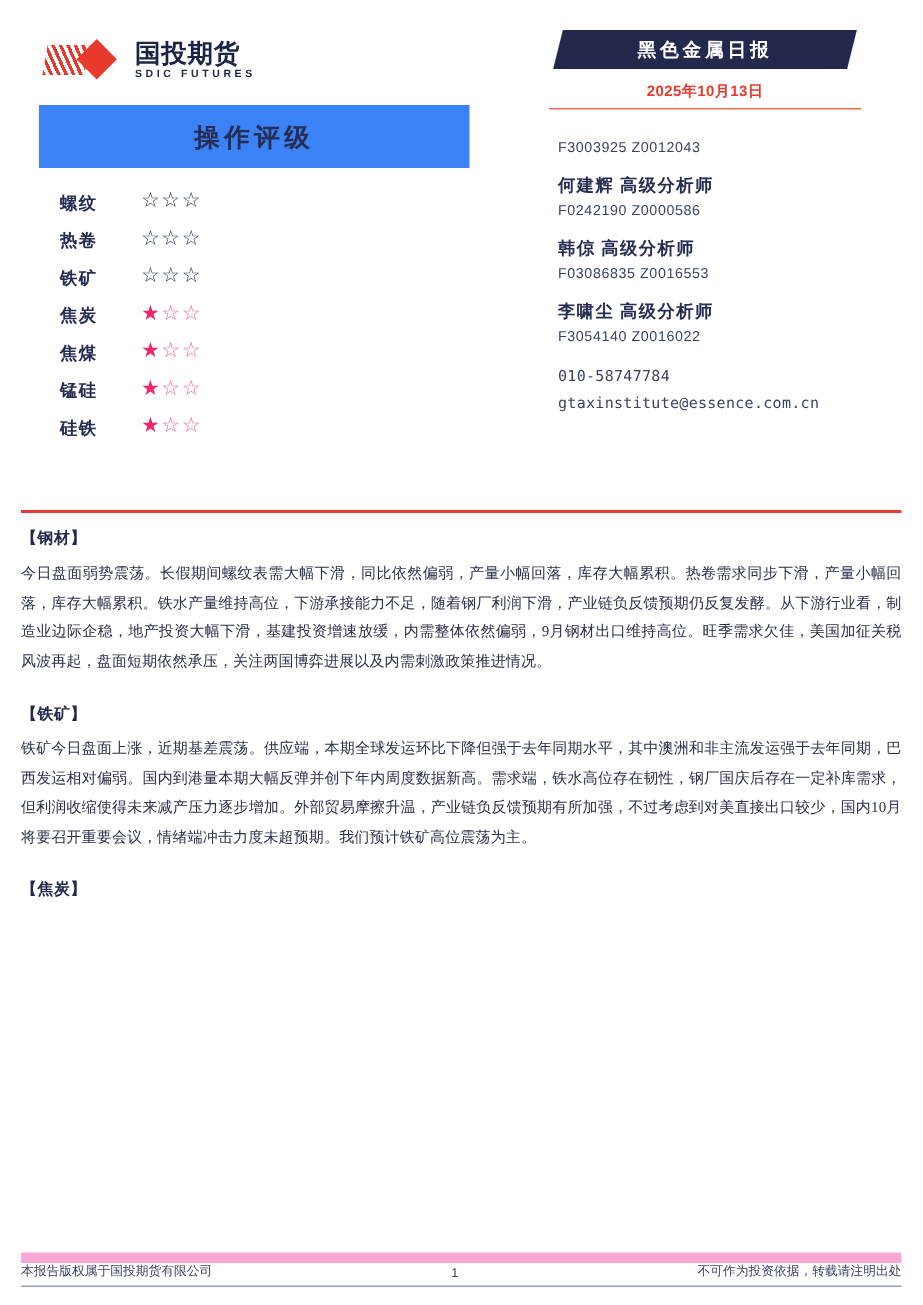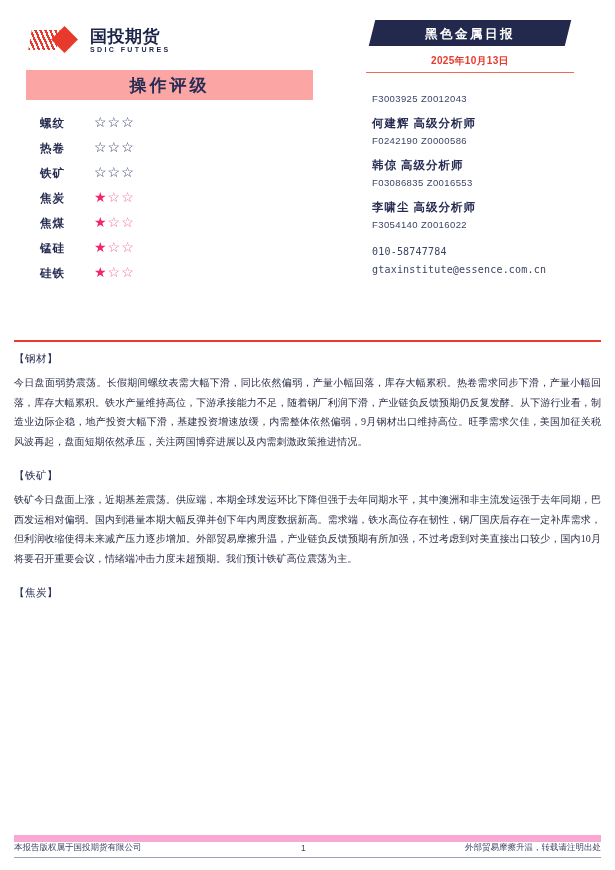--- a/index.html
+++ b/index.html
@@ -34,22 +34,22 @@
     font-family:"Liberation Sans", sans-serif;
     font-weight:bold; font-size:17px; letter-spacing:0.5px; color:#1b2347;
   }
   .logo-en {
     font-family:"Liberation Sans", sans-serif;
     font-weight:bold; font-size:7px; letter-spacing:2.4px; color:#1b2347; margin-top:1px;
   }
 
   
   .rating-head {
-    margin:14px 0 0 14px; width:287px; height:30px;
-    background:#fca5a5; display:flex; align-items:center; justify-content:center;
+    margin:14px 0 0 14px; width:287px; height:42px;
+    background:#3b82f6; display:flex; align-items:center; justify-content:center;
   }
   .rating-head-title {
     font-family:"Liberation Serif", serif;
     font-size:17px; font-weight:bold; color:#262c52; letter-spacing:3px;
   }
 
   
   .rating-list { margin:12px 0 0 0; }
   .rating-row { display:flex; align-items:center; height:22px; margin-bottom:3px; }
   .rating-name {
@@ -100,21 +100,21 @@
   }
 
   
   .divider { position:absolute; left:14px; top:340px; width:587px; height:2px; background:#e8392d; }
 
   
   .body { position:absolute; left:0; top:352px; width:615px; padding:0 14px; }
   .sec { margin-bottom:18px; }
   .sec-title {
     font-family:"Liberation Sans", sans-serif;
-    font-size:10.5px; font-weight:normal; color:#22294d;
+    font-size:10.5px; font-weight:bold; color:#22294d;
     letter-spacing:0.5px; margin-bottom:7px;
   }
   .sec-body {
     font-family:Liberation Serif, serif;
     font-size:10px; line-height:1.95; color:#2b2f4a;
     text-align:justify; text-justify:inter-character; letter-spacing:0.1px;
   }
 
   
   .footer {
@@ -265,18 +265,18 @@
       </div>
       <div class="sec">
         <div class="sec-title">【焦炭】</div>
       </div>
     </div>
 
   <div class="footer">
     <div class="footer-row">
       <span>本报告版权属于国投期货有限公司</span>
       <span class="footer-center">1</span>
-      <span class="footer-right">外部贸易摩擦升温，转载请注明出处</span>
+      <span class="footer-right">不可作为投资依据，转载请注明出处</span>
     </div>
     <div class="footer-rule"></div>
   </div>
 
 </div>
 
 </body></html>

